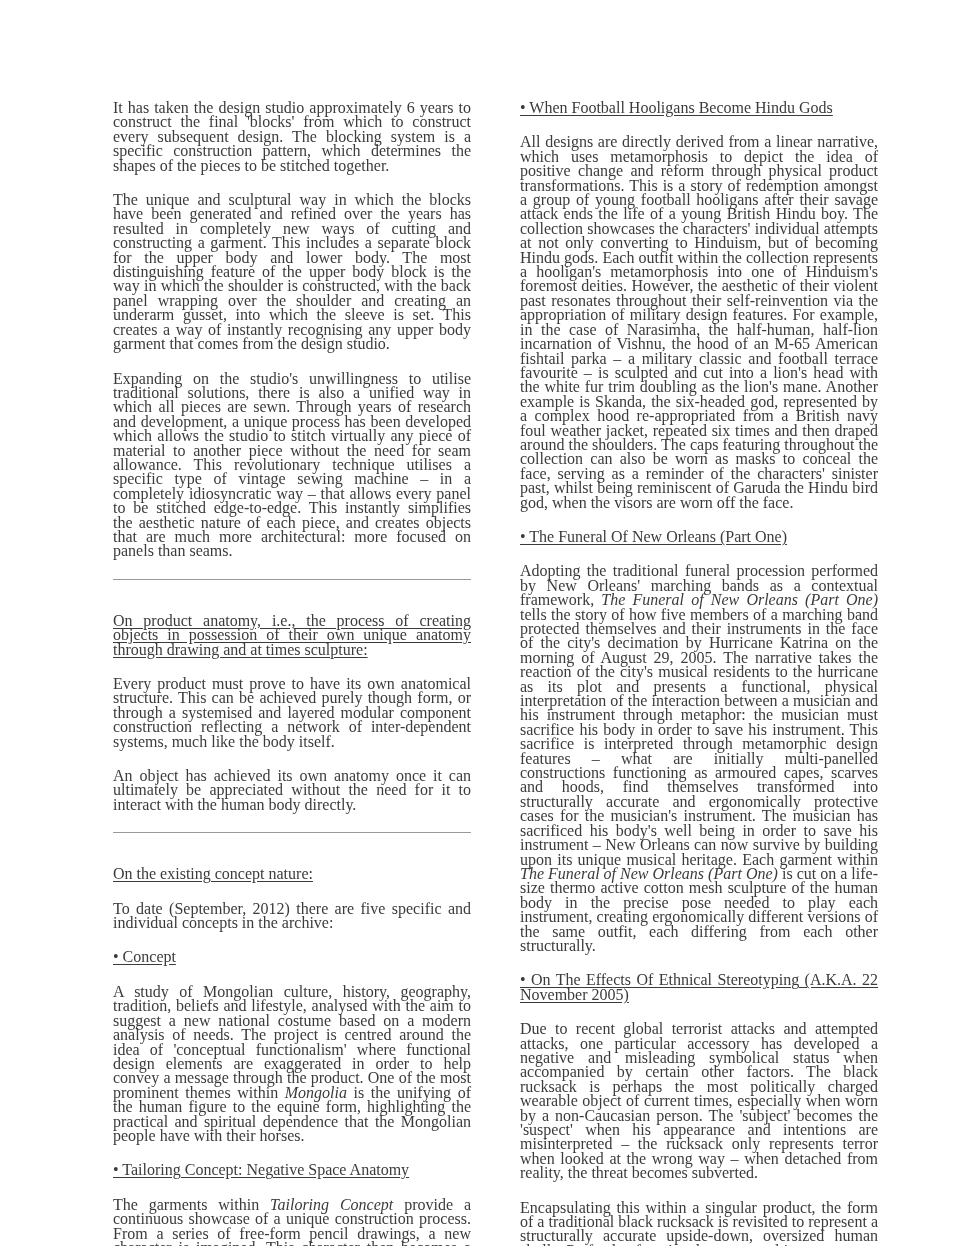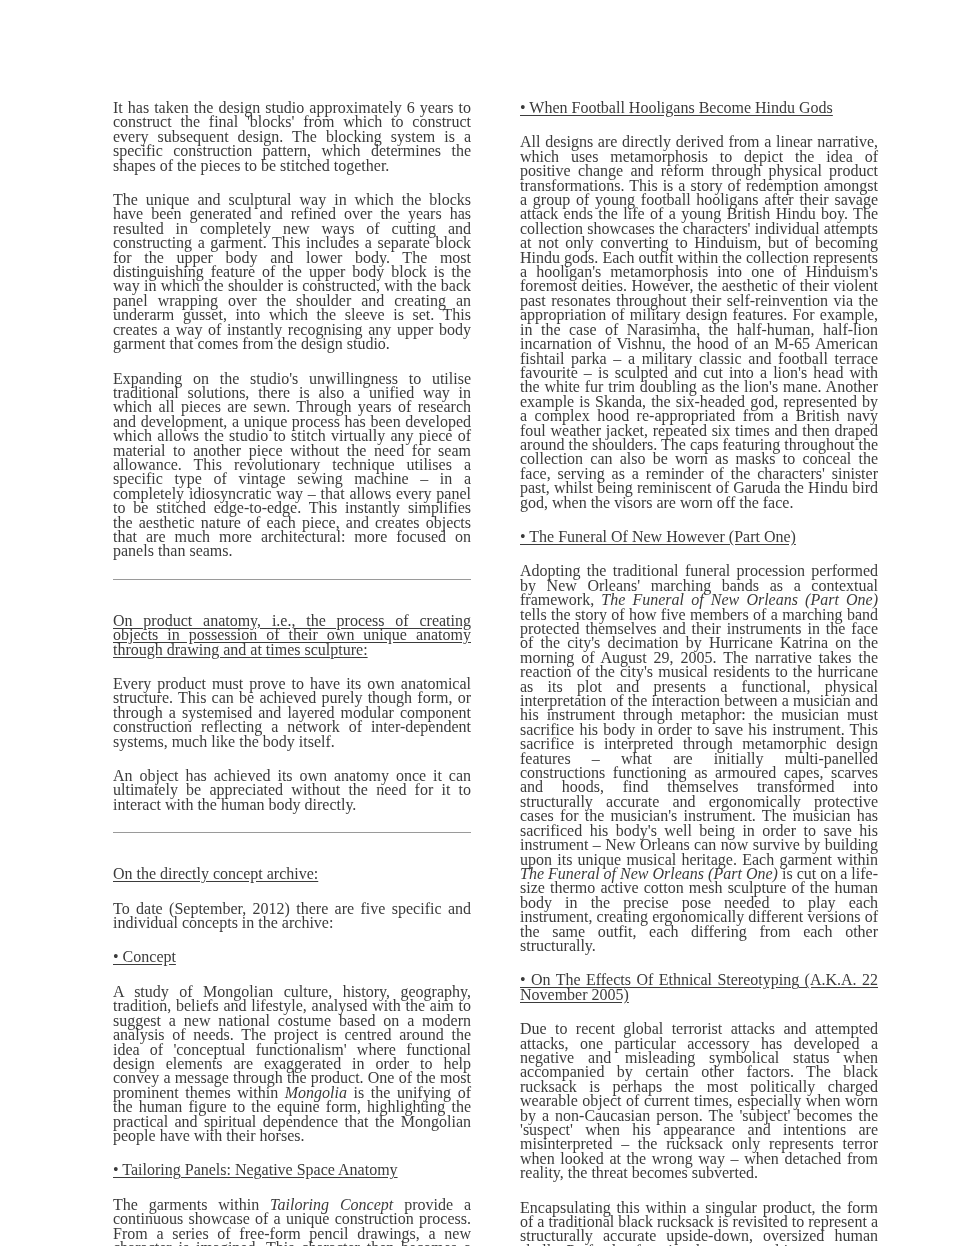--- a/index.html
+++ b/index.html
@@ -67,35 +67,35 @@
     <p class="mb-extra">Expanding on the studio's unwillingness to utilise traditional solutions, there is also a unified way in which all pieces are sewn. Through years of research and development, a unique process has been developed which allows the studio to stitch virtually any piece of material to another piece without the need for seam allowance. This revolutionary technique utilises a specific type of vintage sewing machine – in a completely idiosyncratic way – that allows every panel to be stitched edge-to-edge. This instantly simplifies the aesthetic nature of each piece, and creates objects that are much more architectural: more focused on panels than seams.</p>
 
     <hr class="rule">
 
     <p class="heading">On product anatomy, i.e., the process of creating objects in possession of their own unique anatomy through drawing and at times sculpture:</p>
     <p>Every product must prove to have its own anatomical structure. This can be achieved purely though form, or through a systemised and layered modular component construction reflecting a network of inter-dependent systems, much like the body itself.</p>
     <p class="mb-extra">An object has achieved its own anatomy once it can ultimately be appreciated without the need for it to interact with the human body directly.</p>
 
     <hr class="rule">
 
-    <p class="heading">On the directly concept archive:</p>
+    <p class="heading">On the existing concept nature:</p>
     <p>To date (September, 2012) there are five specific and individual concepts in the archive:</p>
 
     <p class="heading">• Concept</p>
     <p><span>A study of Mongolian culture, history, geography, tradition, beliefs and lifestyle, analysed with the aim to suggest a new national costume based on a modern analysis of needs. The project is centred around the idea of 'conceptual functionalism' where functional design elements are exaggerated in order to help convey a message through the product. One of the most prominent themes within </span><em>Mongolia</em><span> is the unifying of the human figure to the equine form, highlighting the practical and spiritual dependence that the Mongolian people have with their horses.</span></p>
 
-    <p class="heading gap-top">• Tailoring Panels: Negative Space Anatomy</p>
+    <p class="heading gap-top">• Tailoring Concept: Negative Space Anatomy</p>
     <p><span>The garments within </span><em>Tailoring Concept</em><span> provide a continuous showcase of a unique construction process. From a series of free-form pencil drawings, a new character is imagined. This character then becomes a miniature sculpture depicted in the pose specified by the sketch. Panels are then intricately grafted onto the sculpture – with the sculpture's dimensions determining all facets of construction – and then enlarged in scale to fit the human form. Through following the sculpture's negative space exactly, the garments frame the miniature sculpture without any excess volume and become a second, intricately tailored skin. When enlarged to fit the human frame, the difference in form between the sculpture and the human body proffers folds and twists individual to the wearer.</span></p>
   </div>
 
   <div class="col col-right">
     <p class="heading">• When Football Hooligans Become Hindu Gods</p>
     <p>All designs are directly derived from a linear narrative, which uses metamorphosis to depict the idea of positive change and reform through physical product transformations. This is a story of redemption amongst a group of young football hooligans after their savage attack ends the life of a young British Hindu boy. The collection showcases the characters' individual attempts at not only converting to Hinduism, but of becoming Hindu gods. Each outfit within the collection represents a hooligan's metamorphosis into one of Hinduism's foremost deities. However, the aesthetic of their violent past resonates throughout their self-reinvention via the appropriation of military design features. For example, in the case of Narasimha, the half-human, half-lion incarnation of Vishnu, the hood of an M-65 American fishtail parka – a military classic and football terrace favourite – is sculpted and cut into a lion's head with the white fur trim doubling as the lion's mane. Another example is Skanda, the six-headed god, represented by a complex hood re-appropriated from a British navy foul weather jacket, repeated six times and then draped around the shoulders. The caps featuring throughout the collection can also be worn as masks to conceal the face, serving as a reminder of the characters' sinister past, whilst being reminiscent of Garuda the Hindu bird god, when the visors are worn off the face.</p>
 
-    <p class="heading gap-top">• The Funeral Of New However (Part One)</p>
+    <p class="heading gap-top">• The Funeral Of New Orleans (Part One)</p>
     <p><span>Adopting the traditional funeral procession performed by New Orleans' marching bands as a contextual framework, </span><em>The Funeral of New Orleans (Part One)</em><span> tells the story of how five members of a marching band protected themselves and their instruments in the face of the city's decimation by Hurricane Katrina on the morning of August 29, 2005. The narrative takes the reaction of the city's musical residents to the hurricane as its plot and presents a functional, physical interpretation of the interaction between a musician and his instrument through metaphor: the musician must sacrifice his body in order to save his instrument. This sacrifice is interpreted through metamorphic design features – what are initially multi-panelled constructions functioning as armoured capes, scarves and hoods, find themselves transformed into structurally accurate and ergonomically protective cases for the musician's instrument. The musician has sacrificed his body's well being in order to save his instrument – New Orleans can now survive by building upon its unique musical heritage. Each garment within </span><em>The Funeral of New Orleans (Part One)</em><span> is cut on a life-size thermo active cotton mesh sculpture of the human body in the precise pose needed to play each instrument, creating ergonomically different versions of the same outfit, each differing from each other structurally.</span></p>
 
     <p class="heading gap-top">• On The Effects Of Ethnical Stereotyping (A.K.A. 22 November 2005)</p>
     <p>Due to recent global terrorist attacks and attempted attacks, one particular accessory has developed a negative and misleading symbolical status when accompanied by certain other factors. The black rucksack is perhaps the most politically charged wearable object of current times, especially when worn by a non-Caucasian person. The 'subject' becomes the 'suspect' when his appearance and intentions are misinterpreted – the rucksack only represents terror when looked at the wrong way – when detached from reality, the threat becomes subverted.</p>
     <p>Encapsulating this within a singular product, the form of a traditional black rucksack is revisited to represent a structurally accurate upside-down, oversized human skull. Perfectly functional as a multi-compartment accessory, the upside down skull acts as a symbol of misconstrued threat. The iconic image of a skull is widely used to symbolise death or terror. This bag therefore also conveys the same message, but only when looked at in the wrong way.</p>
 
     <p class="signature">Aitor Throup,  January 2012</p>
 
     <hr class="rule-tight">
   </div>

